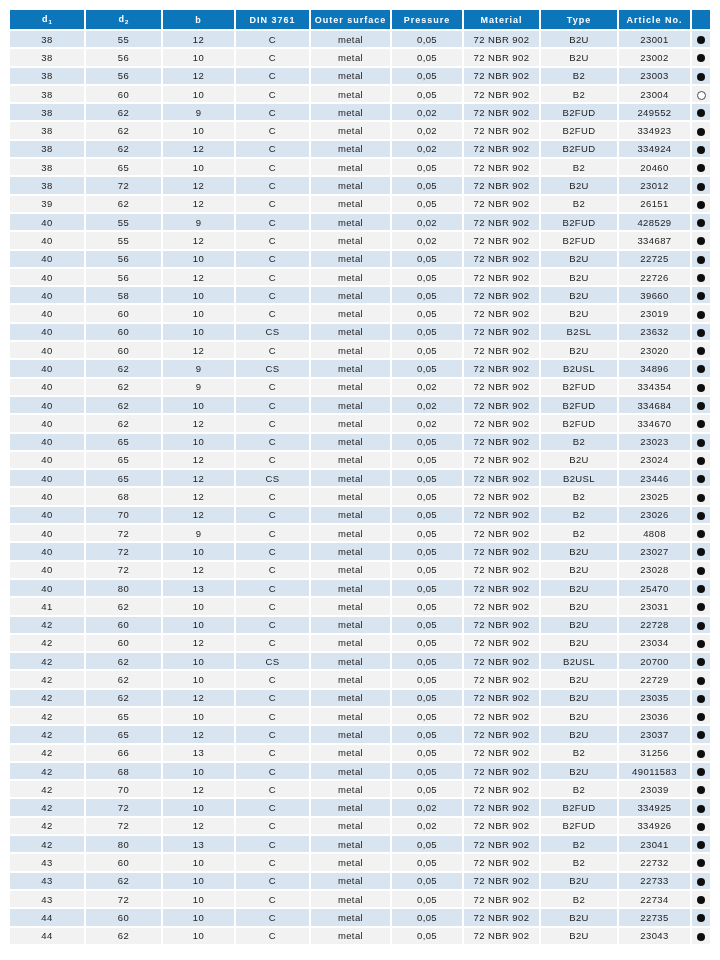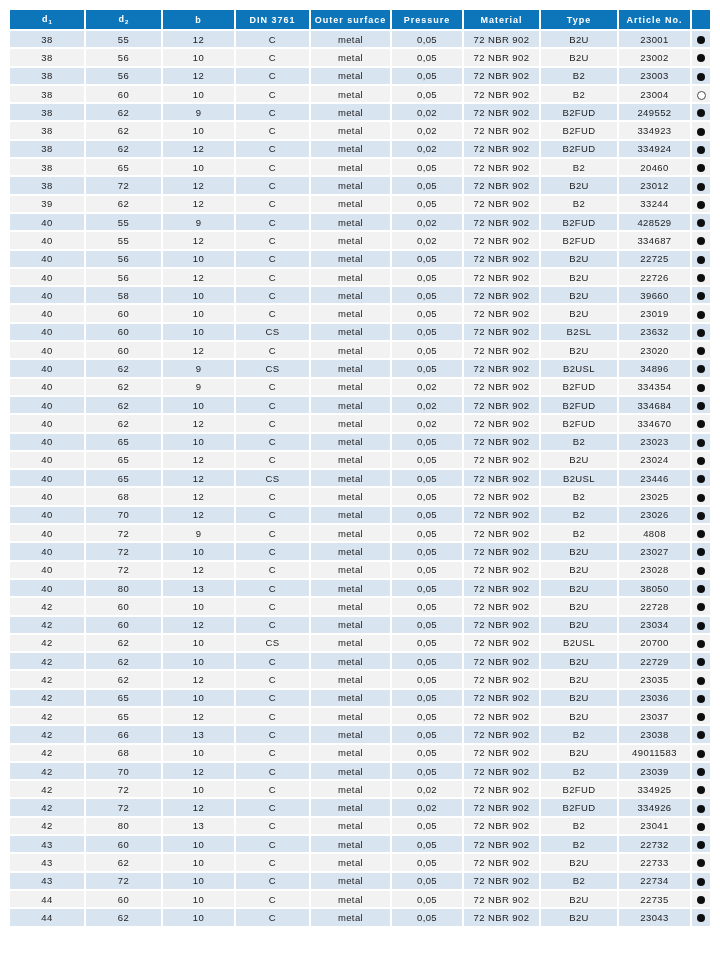--- a/index.html
+++ b/index.html
@@ -229,21 +229,21 @@
         </tr>
         <tr>
           <td>39</td>
           <td>62</td>
           <td>12</td>
           <td>C</td>
           <td>metal</td>
           <td>0,05</td>
           <td>72 NBR 902</td>
           <td>B2</td>
-          <td>33244</td>
+          <td>26151</td>
           <td><span class="dot filled"></span></td>
         </tr>
         <tr>
           <td>40</td>
           <td>55</td>
           <td>9</td>
           <td>C</td>
           <td>metal</td>
           <td>0,02</td>
           <td>72 NBR 902</td>
@@ -481,21 +481,33 @@
         </tr>
         <tr>
           <td>40</td>
           <td>80</td>
           <td>13</td>
           <td>C</td>
           <td>metal</td>
           <td>0,05</td>
           <td>72 NBR 902</td>
           <td>B2U</td>
-          <td>38050</td>
+          <td>25470</td>
+          <td><span class="dot filled"></span></td>
+        </tr>
+        <tr>
+          <td>41</td>
+          <td>62</td>
+          <td>10</td>
+          <td>C</td>
+          <td>metal</td>
+          <td>0,05</td>
+          <td>72 NBR 902</td>
+          <td>B2U</td>
+          <td>23031</td>
           <td><span class="dot filled"></span></td>
         </tr>
         <tr>
           <td>42</td>
           <td>60</td>
           <td>10</td>
           <td>C</td>
           <td>metal</td>
           <td>0,05</td>
           <td>72 NBR 902</td>
@@ -577,21 +589,21 @@
         </tr>
         <tr>
           <td>42</td>
           <td>66</td>
           <td>13</td>
           <td>C</td>
           <td>metal</td>
           <td>0,05</td>
           <td>72 NBR 902</td>
           <td>B2</td>
-          <td>23038</td>
+          <td>31256</td>
           <td><span class="dot filled"></span></td>
         </tr>
         <tr>
           <td>42</td>
           <td>68</td>
           <td>10</td>
           <td>C</td>
           <td>metal</td>
           <td>0,05</td>
           <td>72 NBR 902</td>

